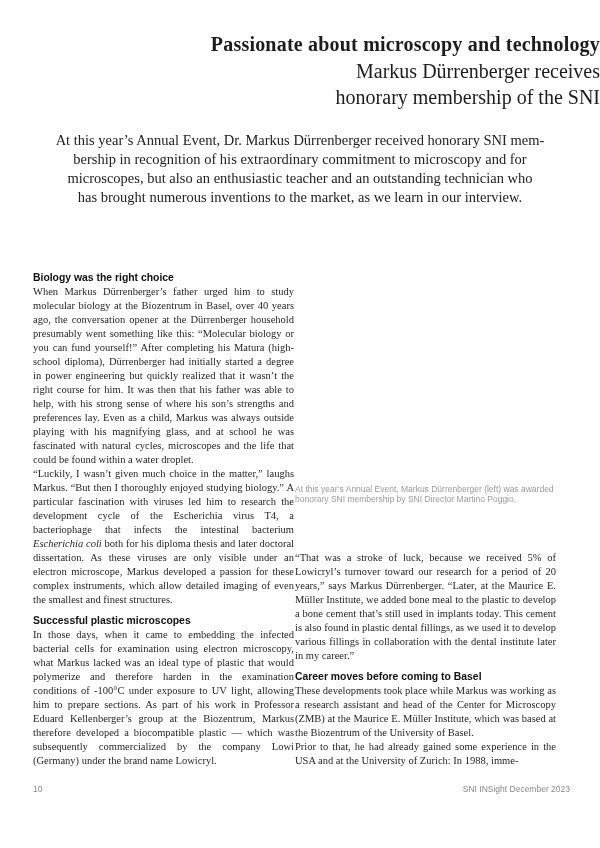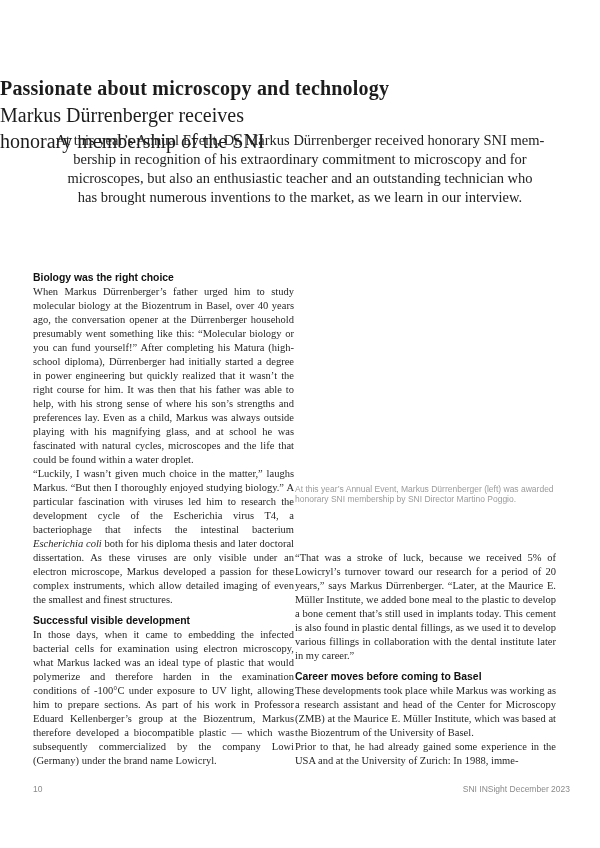--- a/index.html
+++ b/index.html
@@ -9,23 +9,22 @@
     height: 848px;
     background: #ffffff;
     overflow: hidden;
     font-family: "Liberation Serif", serif;
   }
   .header {
     position: absolute;
     top: 31px;
     left: 0;
     width: 600px;
-    text-align: left;
+    text-align: right;
     color: #1c1c1c;
-    margin-top: 44px;
   }
   .title-main {
     font-size: 20px;
     font-weight: bold;
     line-height: 27px;
     letter-spacing: 0.2px;
   }
   .title-sub {
     font-size: 20px;
     font-weight: normal;
@@ -114,21 +113,21 @@
     <div>microscopes, but also an enthusiastic teacher and an outstanding technician who</div>
     <div>has brought numerous inventions to the market, as we learn in our interview.</div>
   </div>
 
   <div class="main">
 
     <div class="col">
       <h3 class="section-heading">Biology was the right choice</h3>
       <p class="body-para">When Markus Dürrenberger’s father urged him to study molecular biology at the Biozentrum in Basel, over 40 years ago, the conversation opener at the Dürrenberger household presumably went something like this: “Molecular biology or you can fund yourself!” After completing his Matura (high-school diploma), Dürrenberger had initially started a degree in power engineering but quickly realized that it wasn’t the right course for him. It was then that his father was able to help, with his strong sense of where his son’s strengths and preferences lay. Even as a child, Markus was always outside playing with his magnifying glass, and at school he was fascinated with natural cycles, microscopes and the life that could be found within a water droplet.</p>
       <p class="body-para spaced"><span>“Luckily, I wasn’t given much choice in the matter,” laughs Markus. “But then I thoroughly enjoyed studying biology.” A particular fascination with viruses led him to research the development cycle of the Escherichia virus T4, a bacteriophage that infects the intestinal bacterium </span><span class="italic">Escherichia coli</span><span> both for his diploma thesis and later doctoral dissertation. As these viruses are only visible under an electron microscope, Markus developed a passion for these complex instruments, which allow detailed imaging of even the smallest and finest structures.</span></p>
-      <h3 class="section-heading spaced">Successful visible development</h3>
+      <h3 class="section-heading spaced">Successful plastic microscopes</h3>
       <p class="body-para">In those days, when it came to embedding the infected bacterial cells for examination using electron microscopy, what Markus lacked was an ideal type of plastic that would polymerize and therefore harden in the examination conditions of -100°C under exposure to UV light, allowing him to prepare sections. As part of his work in Professor Eduard Kellenberger’s group at the Biozentrum, Markus therefore developed a biocompatible plastic — which was subsequently commercialized by the company Lowi (Germany) under the brand name Lowicryl.</p>
     </div>
 
     <div class="col">
       <div class="photo-placeholder"></div>
       <div class="caption">At this year’s Annual Event, Markus Dürrenberger (left) was awarded honorary SNI membership by SNI Director Martino Poggio.</div>
       <p class="body-para">“That was a stroke of luck, because we received 5% of Lowicryl’s turnover toward our research for a period of 20 years,” says Markus Dürrenberger. “Later, at the Maurice E. Müller Institute, we added bone meal to the plastic to develop a bone cement that’s still used in implants today. This cement is also found in plastic dental fillings, as we used it to develop various fillings in collaboration with the dental institute later in my career.”</p>
       <h3 class="section-heading spaced">Career moves before coming to Basel</h3>
       <p class="body-para">These developments took place while Markus was working as a research assistant and head of the Center for Microscopy (ZMB) at the Maurice E. Müller Institute, which was based at the Biozentrum of the University of Basel.</p>
       <p class="body-para spaced">Prior to that, he had already gained some experience in the USA and at the University of Zurich: In 1988, imme-</p>

